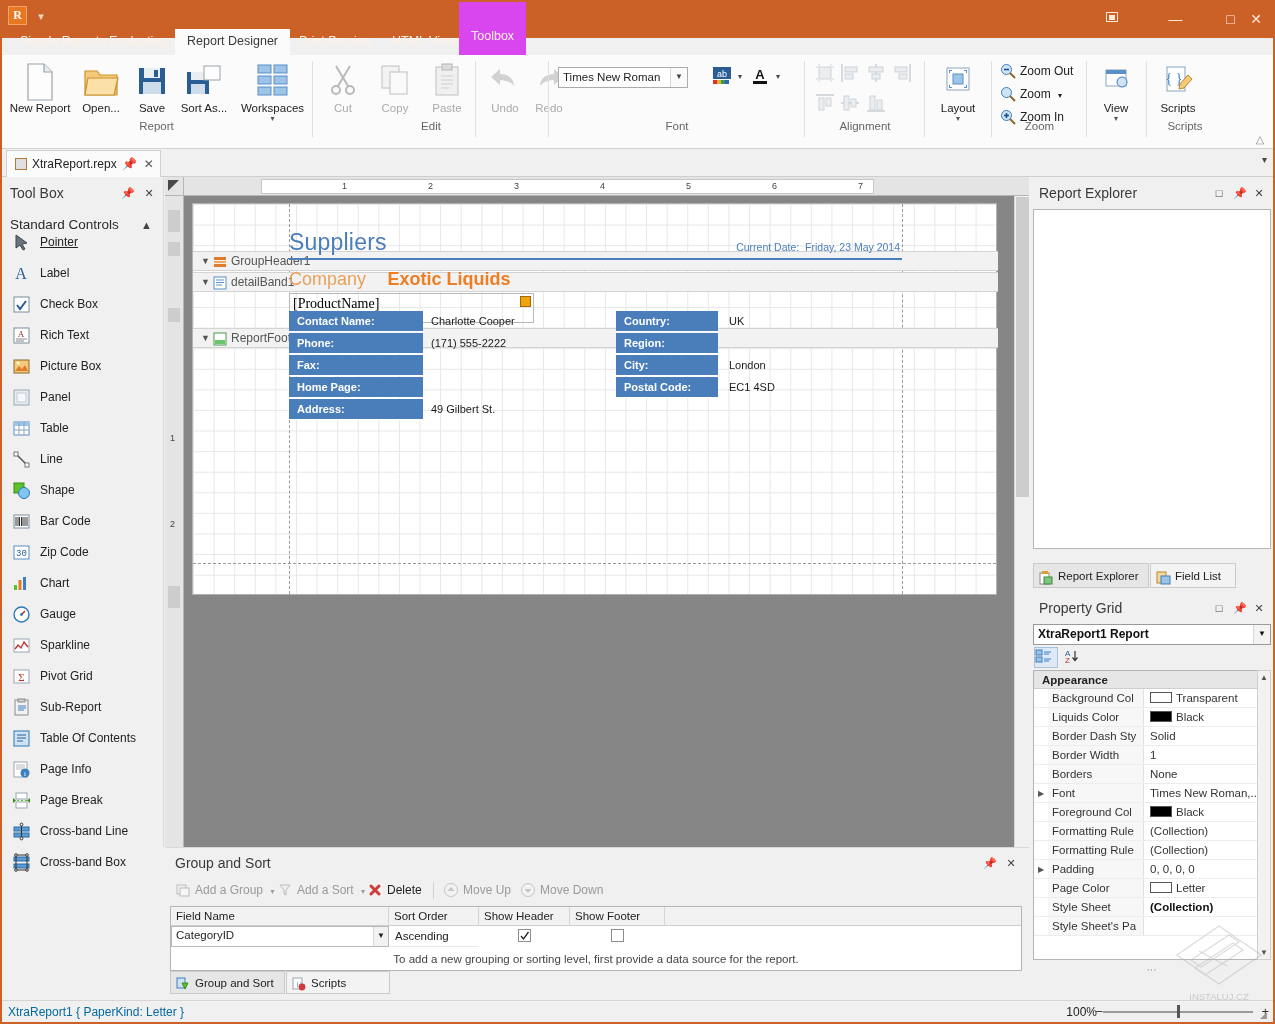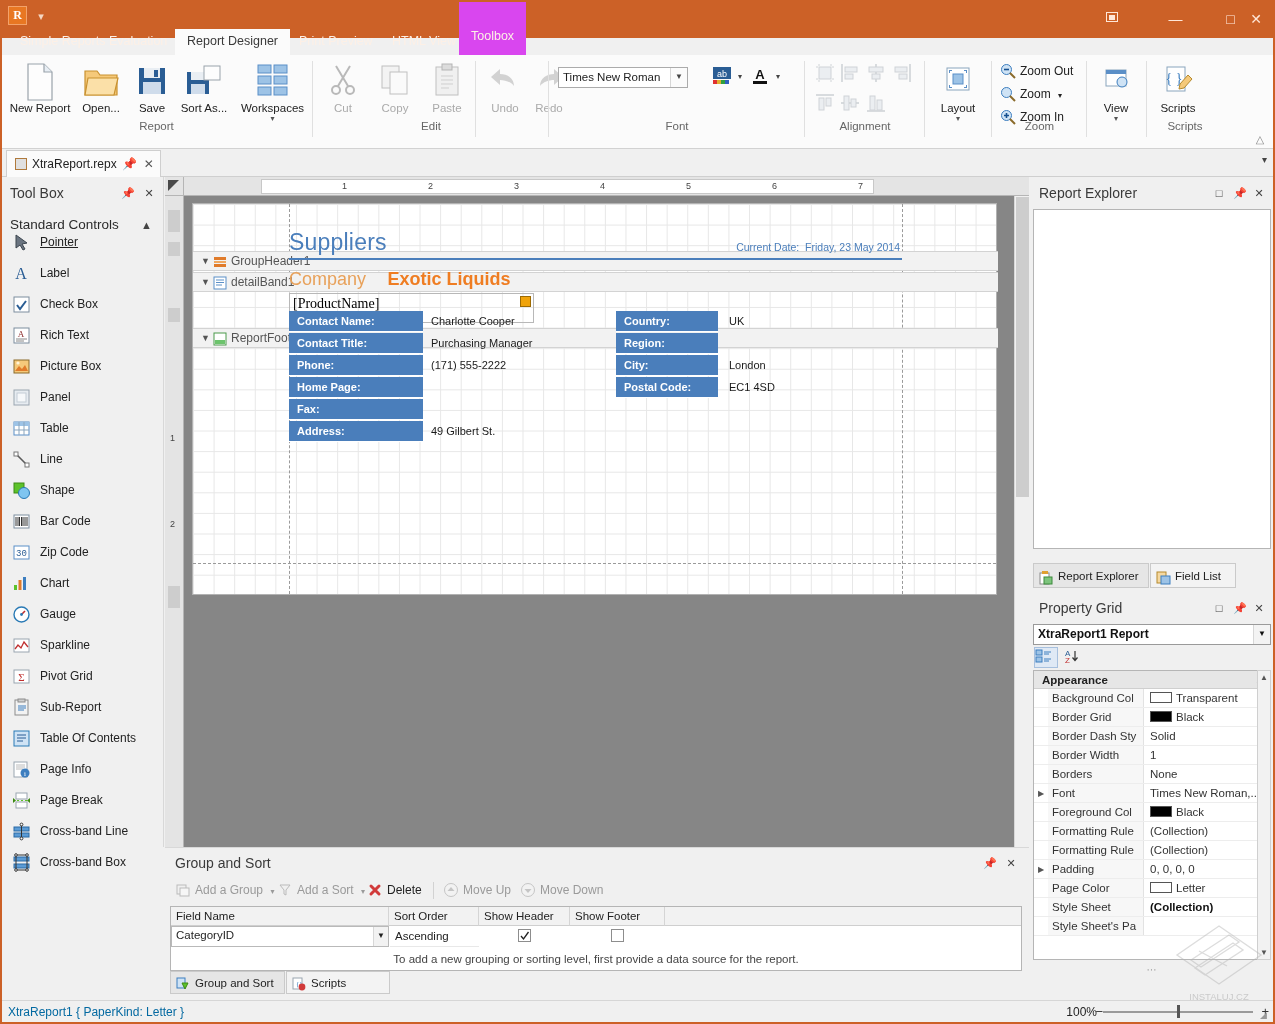--- a/index.html
+++ b/index.html
@@ -1026,33 +1026,29 @@
           <span class="rep-company-lbl">Company</span>
           <span class="rep-company-val">Exotic Liquids</span>
         </div>
 
         <div class="field-col" style="left:0; width:300px;">
           <div class="field-row">
             <div class="field-lbl">Contact Name:</div>
             <div class="field-val">Charlotte Cooper</div>
           </div>
           <div class="field-row">
-            <div class="field-lbl">Contact Title:</div>
-            <div class="field-val">Purchasing Manager</div>
-          </div>
-          <div class="field-row">
             <div class="field-lbl">Phone:</div>
             <div class="field-val">(171) 555-2222</div>
           </div>
           <div class="field-row">
-            <div class="field-lbl">Home Page:</div>
+            <div class="field-lbl">Fax:</div>
             <div class="field-val"></div>
           </div>
           <div class="field-row">
-            <div class="field-lbl">Fax:</div>
+            <div class="field-lbl">Home Page:</div>
             <div class="field-val"></div>
           </div>
           <div class="field-row">
             <div class="field-lbl">Address:</div>
             <div class="field-val">49 Gilbert St.</div>
           </div>
         </div>
 
         <div class="field-col" style="left:327px; width:290px;">
           <div class="field-row">
@@ -1145,21 +1141,21 @@
       <div class="pg-cat">
         <span>Appearance</span>
         <span class="cc">▲</span>
       </div>
 
       <div class="pg-row">
         <span class="pname">Background Col</span>
         <span class="pval"><span class="sw" style="background:#fff;"></span><span>Transparent</span></span>
       </div>
       <div class="pg-row">
-        <span class="pname">Border Grid</span>
+        <span class="pname">Liquids Color</span>
         <span class="pval"><span class="sw" style="background:#000;"></span><span>Black</span></span>
       </div>
       <div class="pg-row">
         <span class="pname">Border Dash Sty</span>
         <span class="pval">Solid</span>
       </div>
       <div class="pg-row">
         <span class="pname">Border Width</span>
         <span class="pval">1</span>
       </div>

